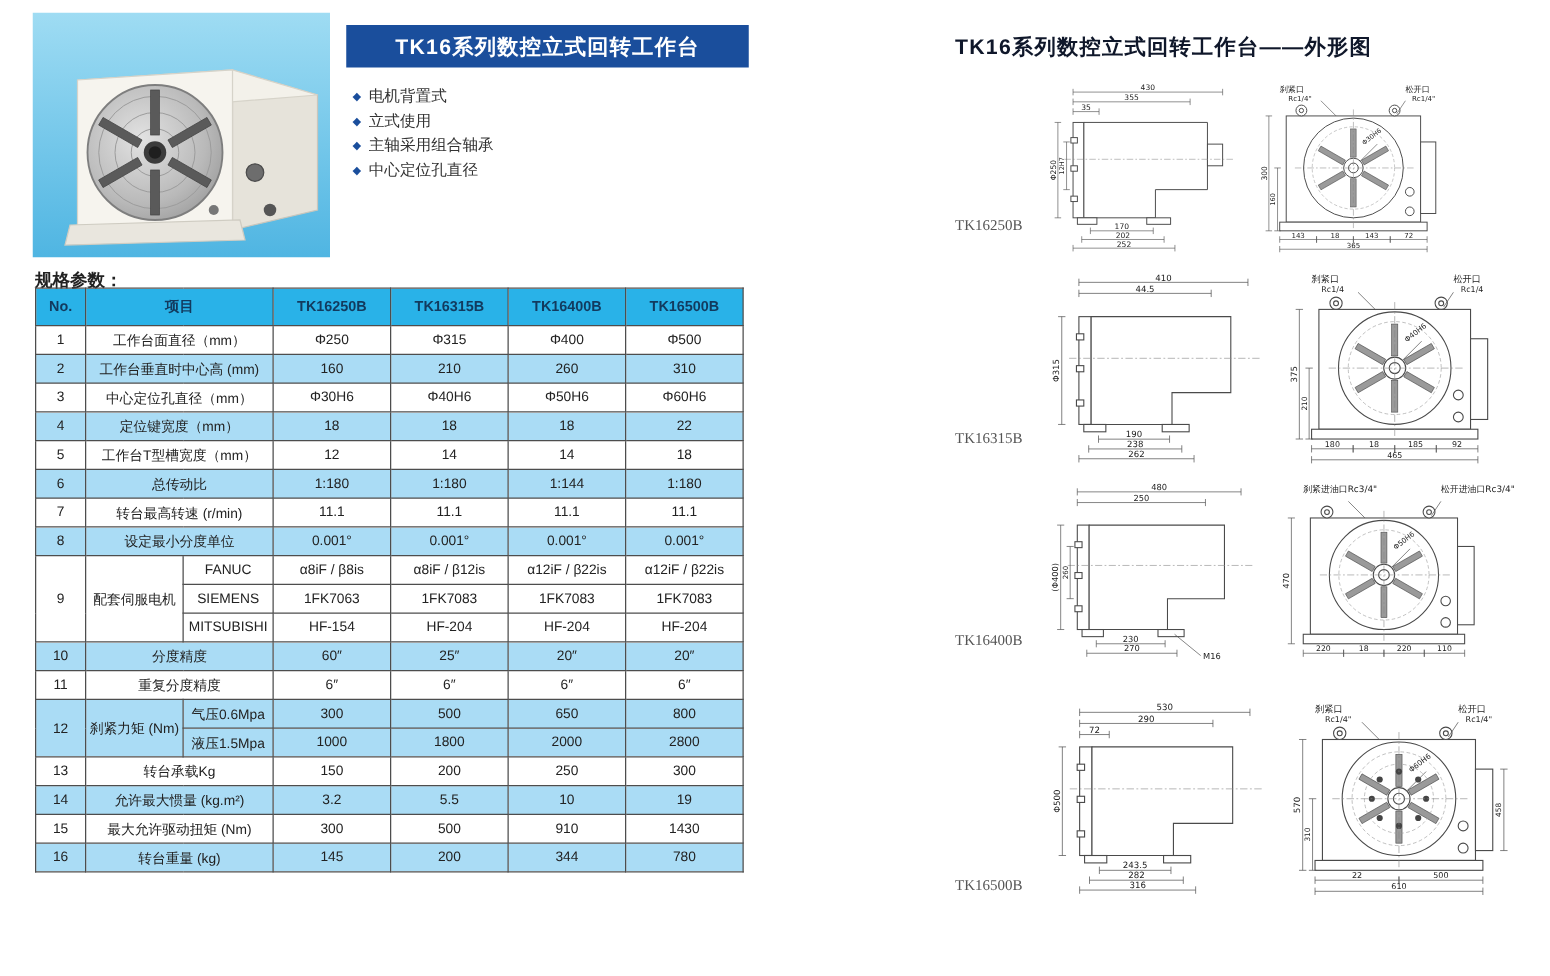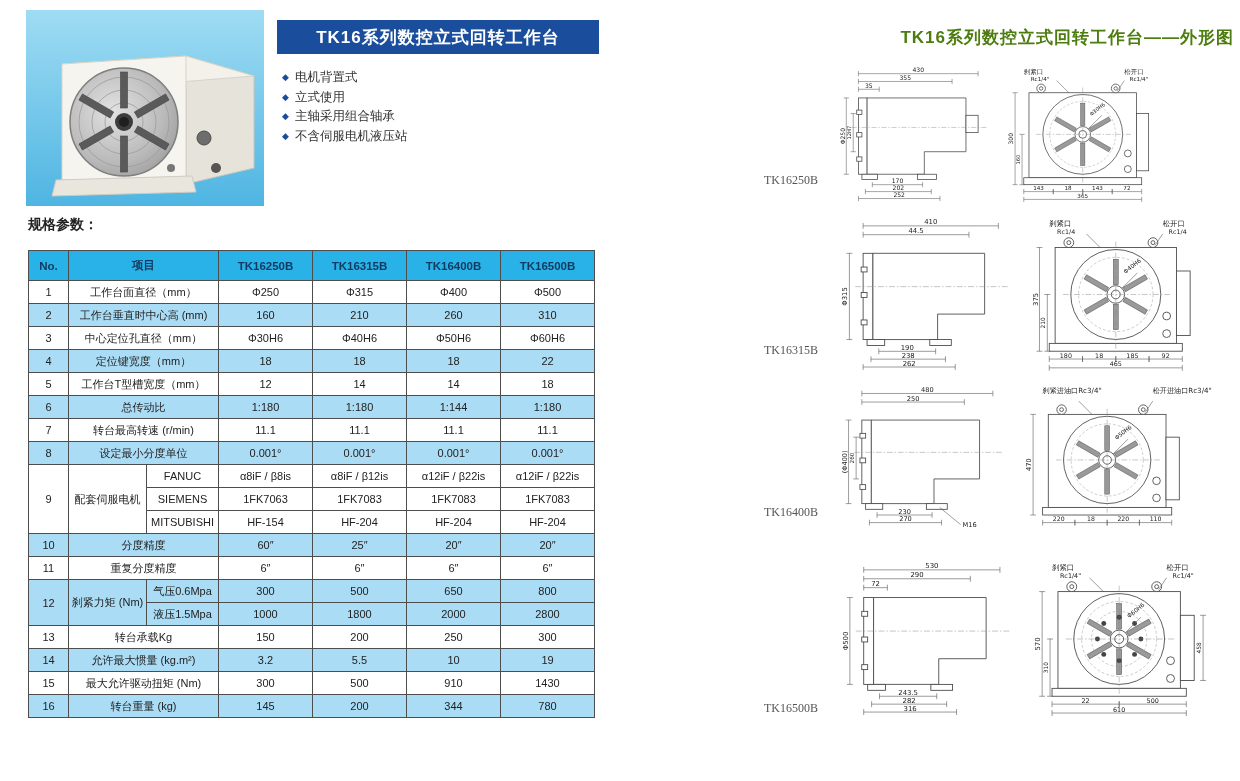--- a/index.html
+++ b/index.html
@@ -7,31 +7,31 @@
         font-family:"Liberation Sans","DejaVu Sans",sans-serif;color:#222;margin-left:12px;}
   
   .photo{position:absolute;left:14px;top:10px;width:238px;height:196px;}
   .banner{position:absolute;left:265px;top:20px;width:322px;height:34px;background:#1a4e9c;
           display:flex;align-items:center;justify-content:center;}
   .banner span{color:#fff;font-weight:bold;font-size:17px;letter-spacing:1px;}
   .features{position:absolute;left:270px;top:68px;width:300px;}
   .feature{display:flex;align-items:center;font-size:12.5px;color:#333;line-height:19.5px;}
   .feature .dia{color:#1a4e9c;font-size:9px;margin-right:6px;}
   .speclabel{position:absolute;left:16px;top:216px;font-size:14px;font-weight:bold;color:#222;}
-  table.spec{position:absolute;left:16px;top:250px;border-collapse:collapse;table-layout:fixed;
+  table.spec{position:absolute;left:16px;top:230px;border-collapse:collapse;table-layout:fixed;
              width:566px;font-size:11px;}
   table.spec th,table.spec td{border:1px solid #4d4d4d;text-align:center;padding:1px 2px;
              overflow:hidden;color:#222;}
   table.spec th{background:#29b2e8;height:27px;font-size:11.5px;color:#123a5e;font-weight:bold;}
   table.spec td{height:20px;background:#ffffff;}
   table.spec tr.shade td{background:#aadcf5;}
   .note{position:absolute;left:16px;top:692px;font-size:12px;color:#333;}
   
-  .rtitle{position:absolute;left:752px;top:26px;width:470px;text-align:right;
-          font-size:17px;font-weight:bold;color:#4d7c0f;letter-spacing:1px;}
+  .rtitle{position:absolute;left:752px;top:26px;width:470px;text-align:left;
+          font-size:17px;font-weight:bold;color:#0f172a;letter-spacing:1px;}
   .drawings{position:absolute;left:752px;top:58px;width:482px;}
   .dblock{display:flex;align-items:center;}
   .dlabel{width:56px;align-self:flex-end;padding-bottom:20px;
           font-family:"Liberation Serif","DejaVu Serif",serif;font-size:12px;color:#555;}
   
   .body{fill:#ffffff;stroke:#4a4a4a;stroke-width:0.9;}
   .slot{fill:#9a9a9a;stroke:#4a4a4a;stroke-width:0.5;}
   .dim{stroke:#555;stroke-width:0.6;fill:none;}
   .cl{stroke:#888;stroke-width:0.5;stroke-dasharray:6 2 1.5 2;fill:none;}
   .cl2{fill:none;stroke:#999;stroke-width:0.5;stroke-dasharray:3 2;}
@@ -104,21 +104,21 @@
       <div class="feature">
      <span class="dia">◆</span>
      <span>立式使用</span>
       </div>
       <div class="feature">
      <span class="dia">◆</span>
      <span>主轴采用组合轴承</span>
       </div>
       <div class="feature">
      <span class="dia">◆</span>
-     <span>不含伺服电机液压站</span>
+     <span>中心定位孔直径</span>
       </div>
     </div>
 
   <div class="speclabel">规格参数：</div>
   <table class="spec">
     <colgroup>
       <col style="width:40px">
         <col style="width:78px">
         <col style="width:72px">
       <col style="width:94px">

